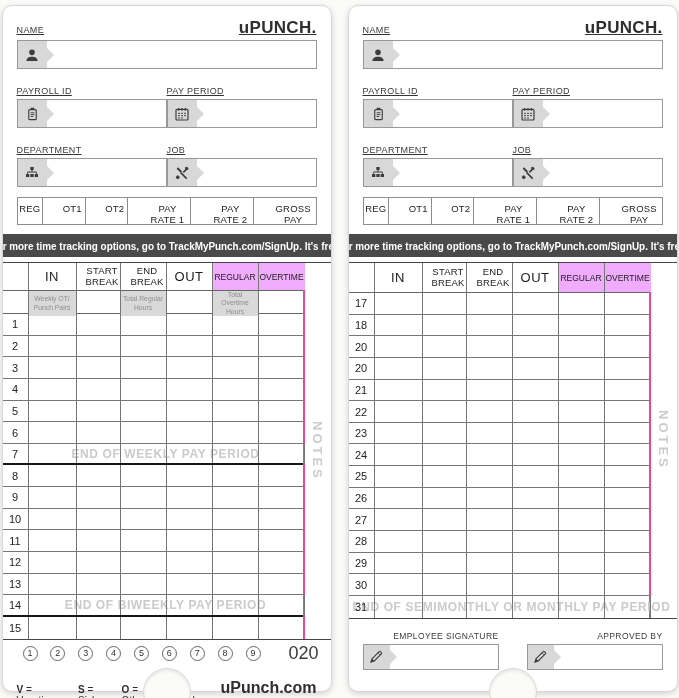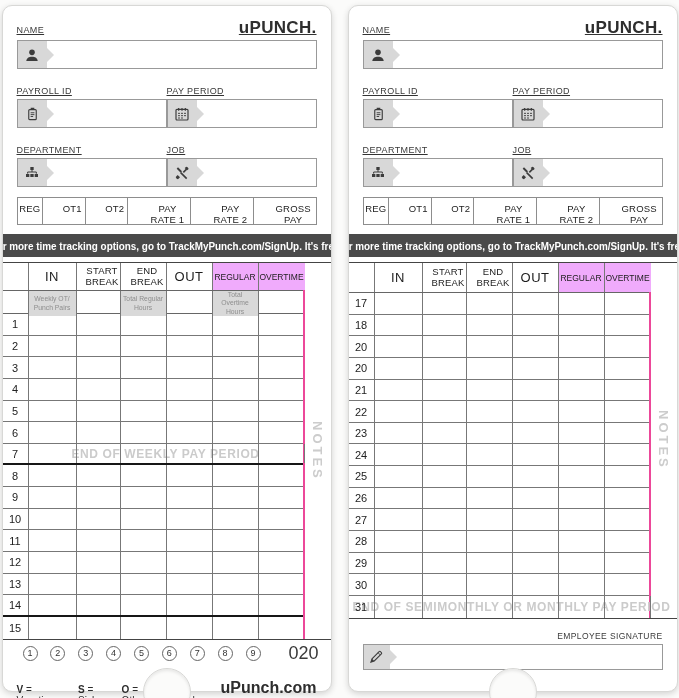--- a/index.html
+++ b/index.html
@@ -345,20 +345,21 @@
             <div class="cell"></div>
           </div>
           <div class="trow thick">
             <div class="cell num">14</div>
             <div class="cell"></div>
             <div class="cell"></div>
             <div class="cell"></div>
             <div class="cell"></div>
             <div class="cell"></div>
             <div class="cell"></div>
+            <div class="wm">END OF BIWEEKLY PAY PERIOD</div>
           </div>
           <div class="trow">
             <div class="cell num">15</div>
             <div class="cell"></div>
             <div class="cell"></div>
             <div class="cell"></div>
             <div class="cell"></div>
             <div class="cell"></div>
             <div class="cell"></div>
           </div>
@@ -651,16 +652,29 @@
         <div class="iconbox">
           <svg class="ic" width="15" height="15" viewBox="0 0 24 24">
               <path d="M3 21l1.8-5.4L16.2 4.2a1.5 1.5 0 0 1 2.1 0l1.5 1.5a1.5 1.5 0 0 1 0 2.1L8.4 19.2z" fill="none" stroke="#3c3c3c" stroke-width="1.7"></path>
               <path d="M14.5 6l3.5 3.5" stroke="#3c3c3c" stroke-width="1.4"></path>
               <path d="M4.8 15.6l3.6 3.6L3 21z" fill="#3c3c3c"></path>
             </svg>
         </div>
         <div class="chev"></div>
       </div>
     </div>
+    <div class="sigfield">
+      <div class="flabel">APPROVED BY</div>
+      <div class="sigbox">
+        <div class="iconbox">
+          <svg class="ic" width="15" height="15" viewBox="0 0 24 24">
+              <path d="M3 21l1.8-5.4L16.2 4.2a1.5 1.5 0 0 1 2.1 0l1.5 1.5a1.5 1.5 0 0 1 0 2.1L8.4 19.2z" fill="none" stroke="#3c3c3c" stroke-width="1.7"></path>
+              <path d="M14.5 6l3.5 3.5" stroke="#3c3c3c" stroke-width="1.4"></path>
+              <path d="M4.8 15.6l3.6 3.6L3 21z" fill="#3c3c3c"></path>
+            </svg>
+        </div>
+        <div class="chev"></div>
+      </div>
+    </div>
   </div>
 
   <div class="notch"></div>
 </div>
 
 </body></html>

